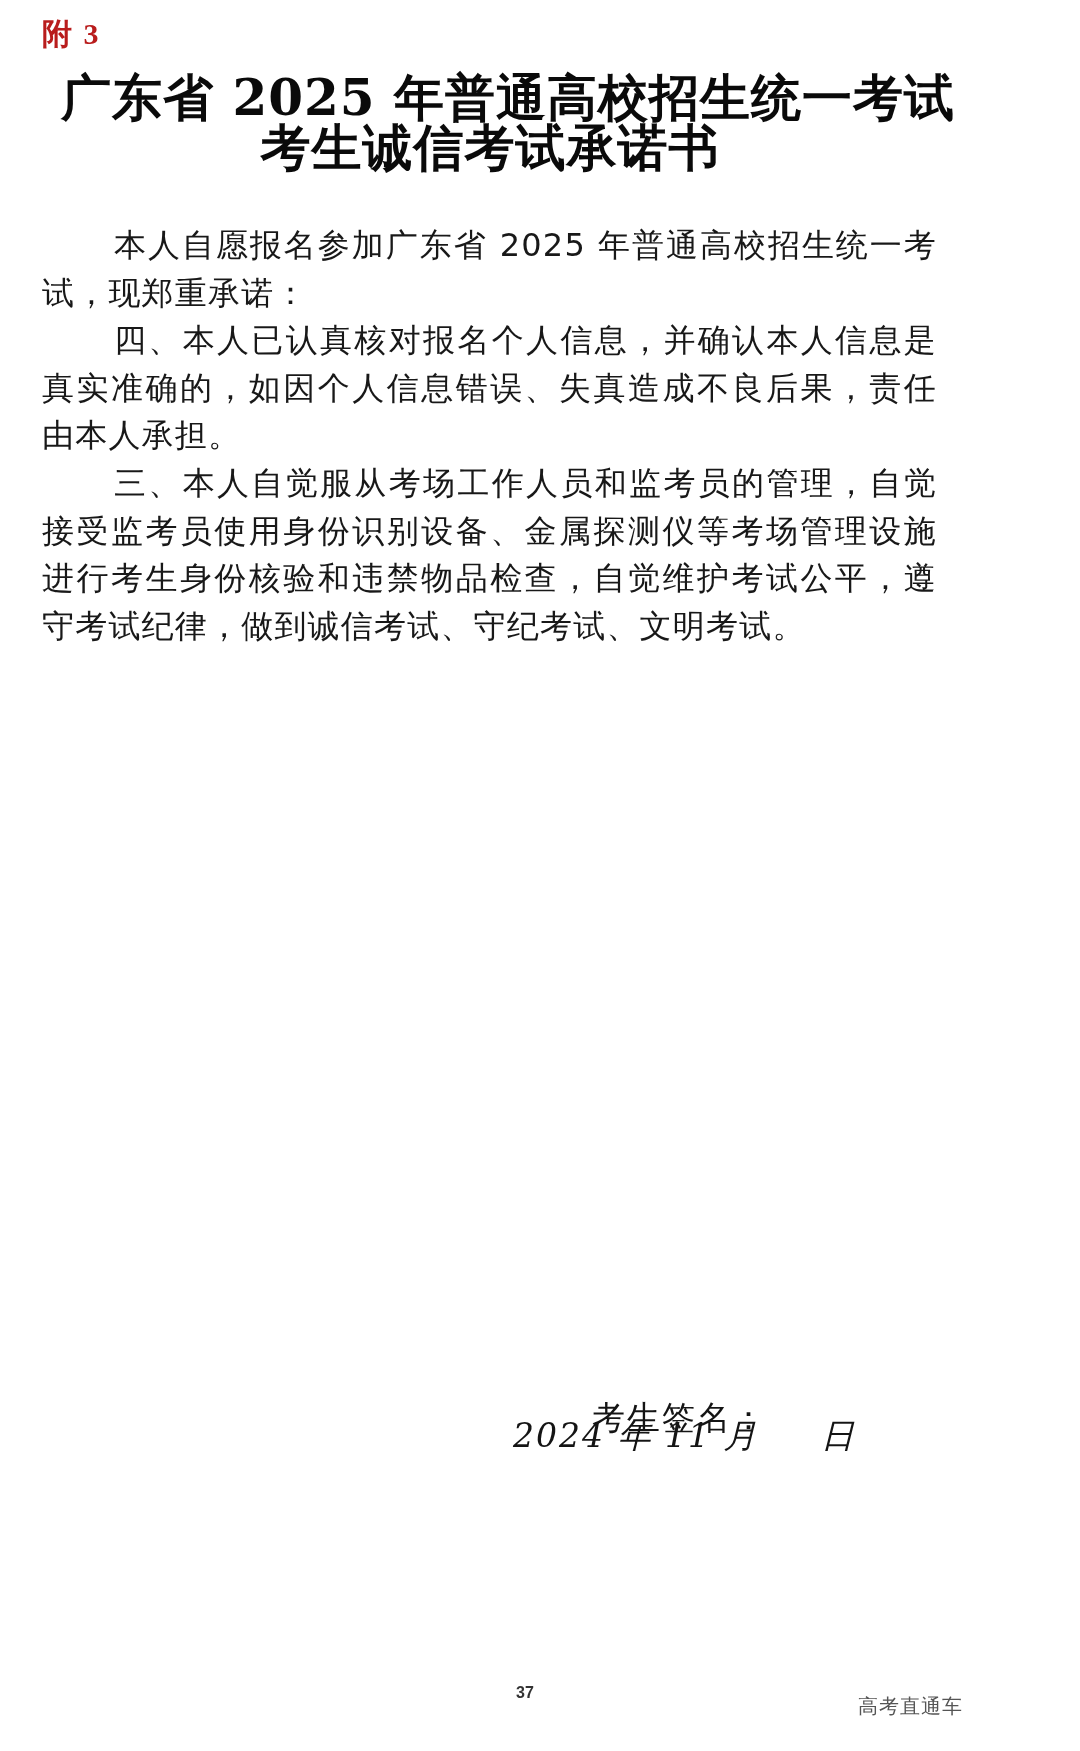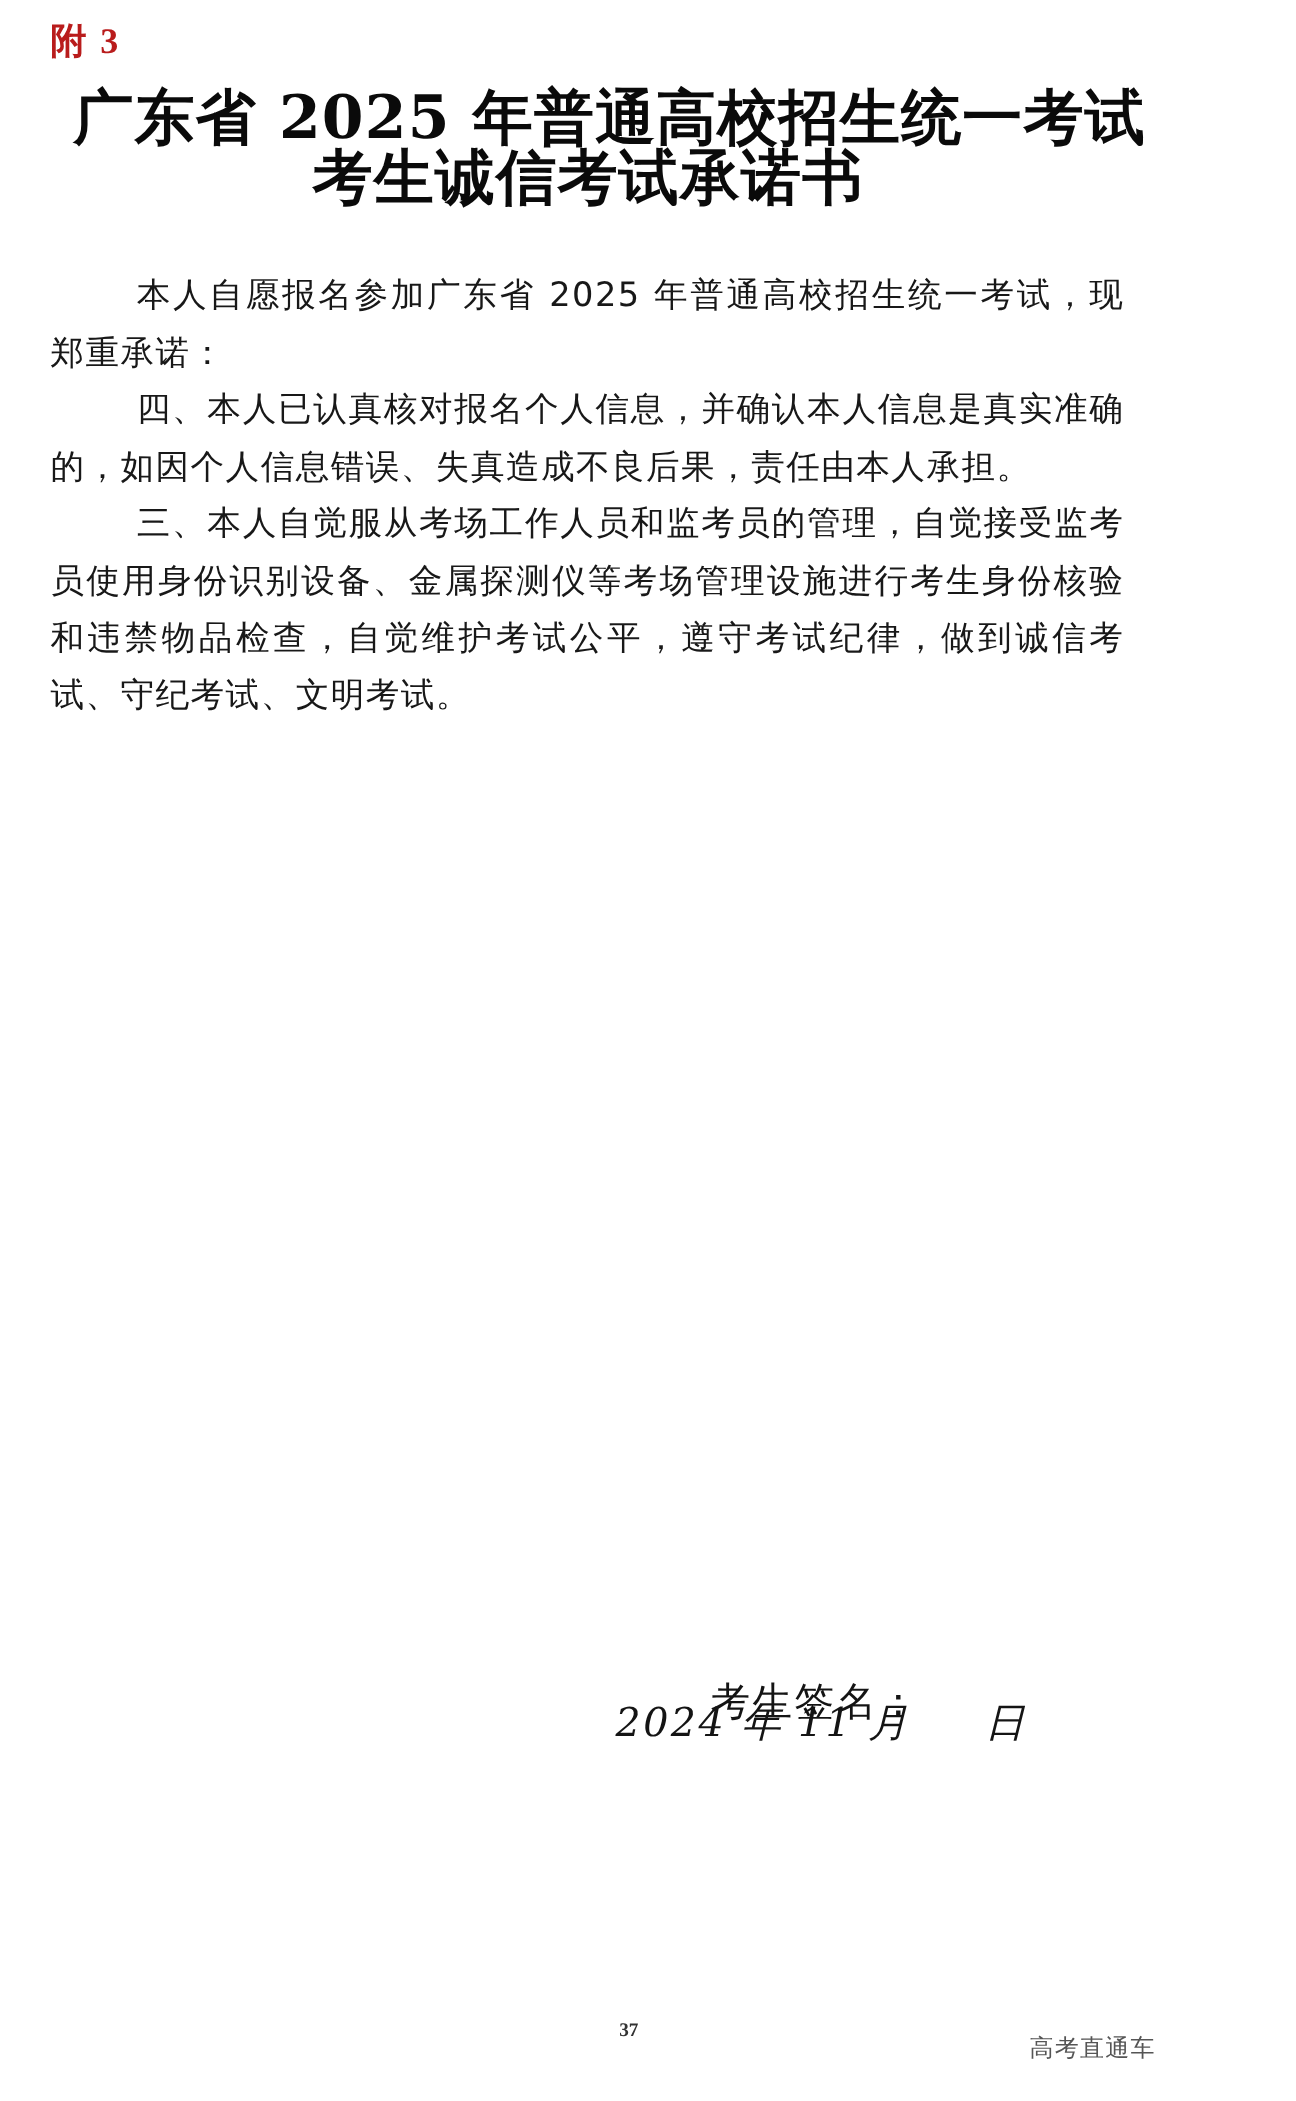--- a/index.html
+++ b/index.html
@@ -39,21 +39,21 @@
     }
     .title-line-1 { top: 70px; left: -32px; }
     .title-line-2 { top: 120px; left: -50px; }
 
     .body-text {
       position: absolute;
       left: 42px;
       top: 222px;
       width: 895px;
       font-family: "DejaVu Sans", "Liberation Sans", sans-serif;
-      font-size: 28px;
+      font-size: 32px;
       line-height: 47.6px;
       color: #181818;
       text-align: justify;
       letter-spacing: 1.2px;
     }
     .para {
       margin: 0;
       text-indent: 72px;
     }
     .sign-block {
@@ -63,21 +63,21 @@
       color: #141414;
       letter-spacing: 2px;
     }
     .sign-label { left: 592px; top: 1368px; margin-top: 28px; }
     .sign-date { left: 513px; top: 1414px; white-space: pre; font-style: italic; }
 
     .page-number {
       position: absolute;
       left: 516px;
       top: 1684px;
-      font-family: Liberation Serif, serif;
+      font-family: Liberation Sans, sans-serif;
       font-weight: bold;
       font-size: 16px;
       color: #333333;
     }
     .watermark {
       position: absolute;
       left: 858px;
       top: 1693px;
       font-family: "DejaVu Sans", "Liberation Sans", sans-serif;
       font-size: 20px;

